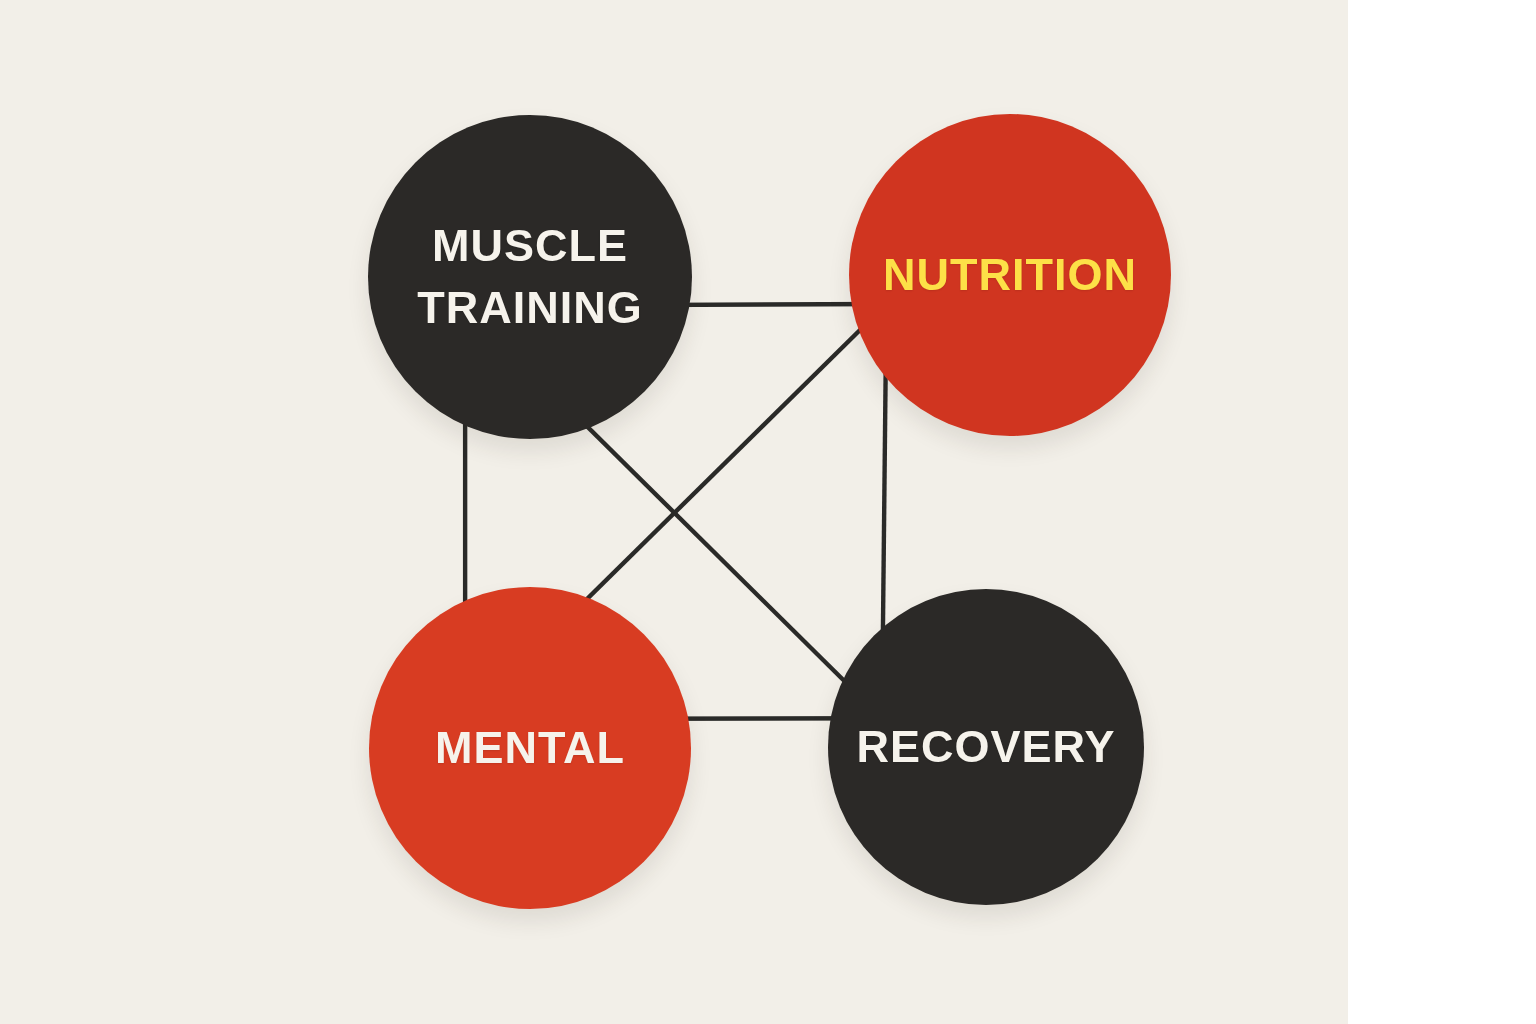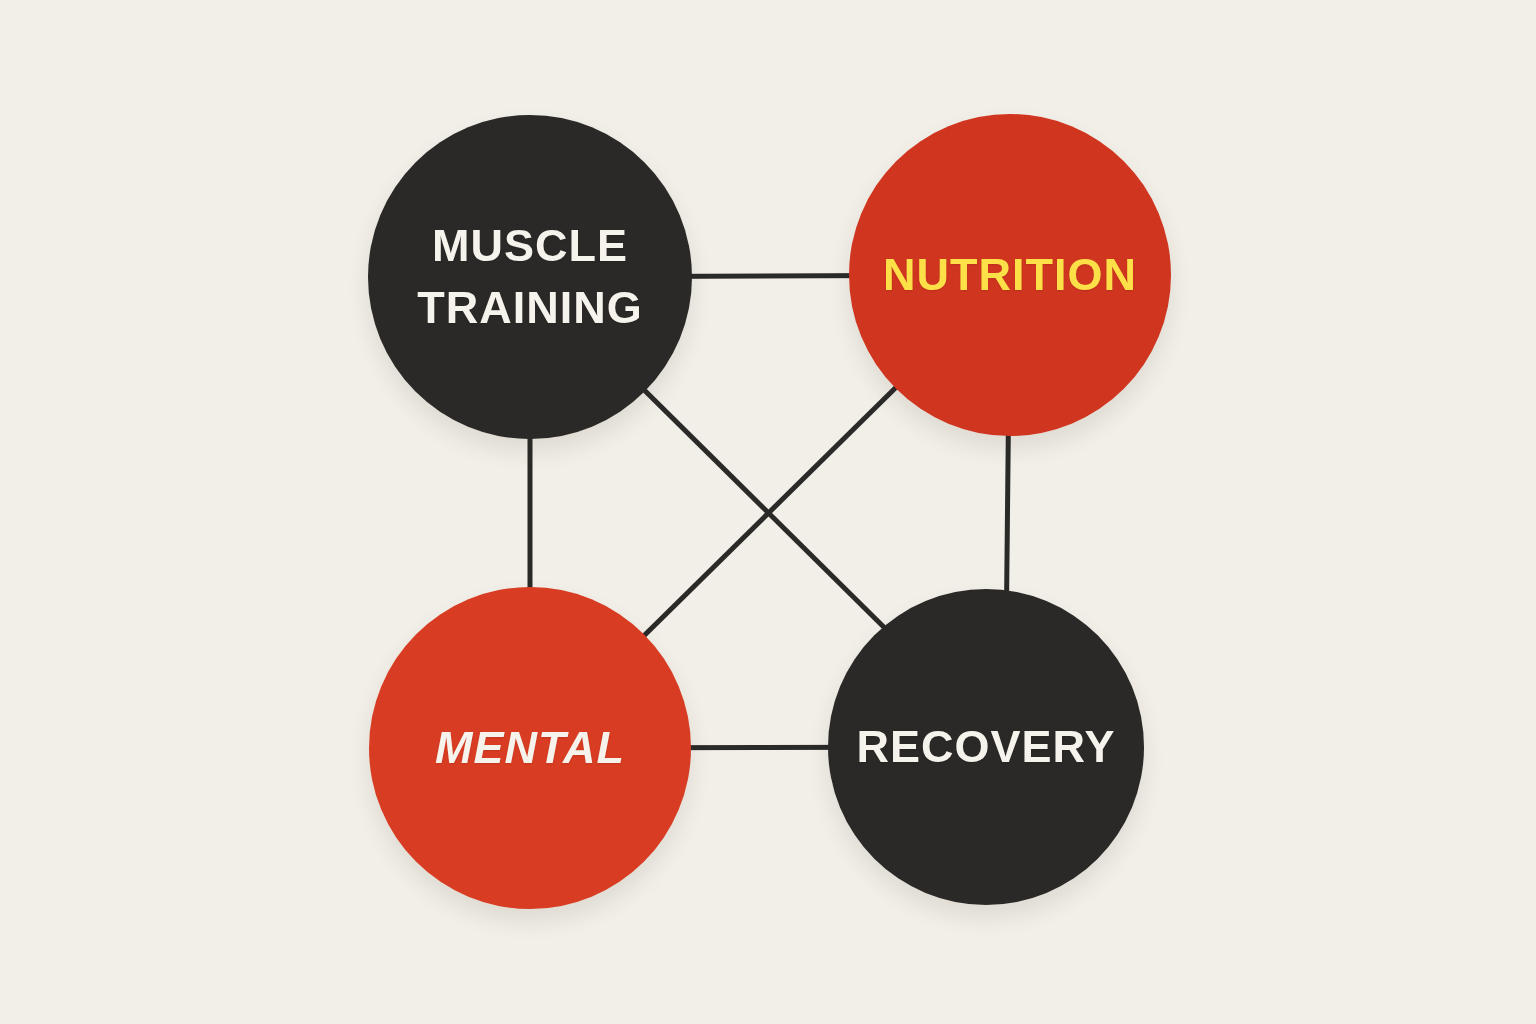--- a/index.html
+++ b/index.html
@@ -42,37 +42,37 @@
     font-weight: bold;
     line-height: 62px;
     letter-spacing: 1px;
     text-shadow: 0 1px 2px rgba(0,0,0,0.10);
     white-space: nowrap;
   }
 </style>
 </head>
 <body>
 
-<div class="stage" style="width: 1536px; height: 1024px; background: rgb(242, 239, 232);">
+<div class="stage" style="width: 1348px; height: 1024px; background: rgb(242, 239, 232);">
   <svg class="edges" xmlns="http://www.w3.org/2000/svg" viewBox="0 0 1536 1024">
       <line x1="530" y1="277" x2="1010" y2="275" stroke="#2a2a28" stroke-width="5"></line>
       <line x1="530" y1="277" x2="530" y2="748" stroke="#2a2a28" stroke-width="5"></line>
       <line x1="530" y1="277" x2="1005" y2="747" stroke="#2a2a28" stroke-width="5"></line>
       <line x1="1010" y1="275" x2="530" y2="748" stroke="#2a2a28" stroke-width="5"></line>
       <line x1="1010" y1="275" x2="1005" y2="747" stroke="#2a2a28" stroke-width="5"></line>
       <line x1="530" y1="748" x2="1005" y2="747" stroke="#2a2a28" stroke-width="5"></line>
     </svg>
   <div class="nodes">
       <div class="node" style="left: 368px; top: 115px; width: 324px; height: 324px; background: rgb(43, 41, 39); color: rgb(246, 243, 236);">
         <div class="node-line">MUSCLE</div>
         <div class="node-line">TRAINING</div>
       </div>
       <div class="node" style="left: 849px; top: 114px; width: 322px; height: 322px; background: rgb(208, 53, 32); color: #fde047;">
         <div class="node-line">NUTRITION</div>
       </div>
-      <div class="node" style="left: 369px; top: 587px; width: 322px; height: 322px; background: rgb(216, 60, 34); color: rgb(246, 243, 236); font-style: italic;">
+      <div class="node" style="left: 369px; top: 587px; width: 322px; height: 322px; background: rgb(216, 60, 34); color: rgb(246, 243, 236);">
         <div class="node-line">MENTAL</div>
       </div>
       <div class="node" style="left: 828px; top: 589px; width: 316px; height: 316px; background: rgb(43, 41, 39); color: rgb(246, 243, 236);">
         <div class="node-line">RECOVERY</div>
       </div>
     </div>
 </div>
 
 </body></html>

